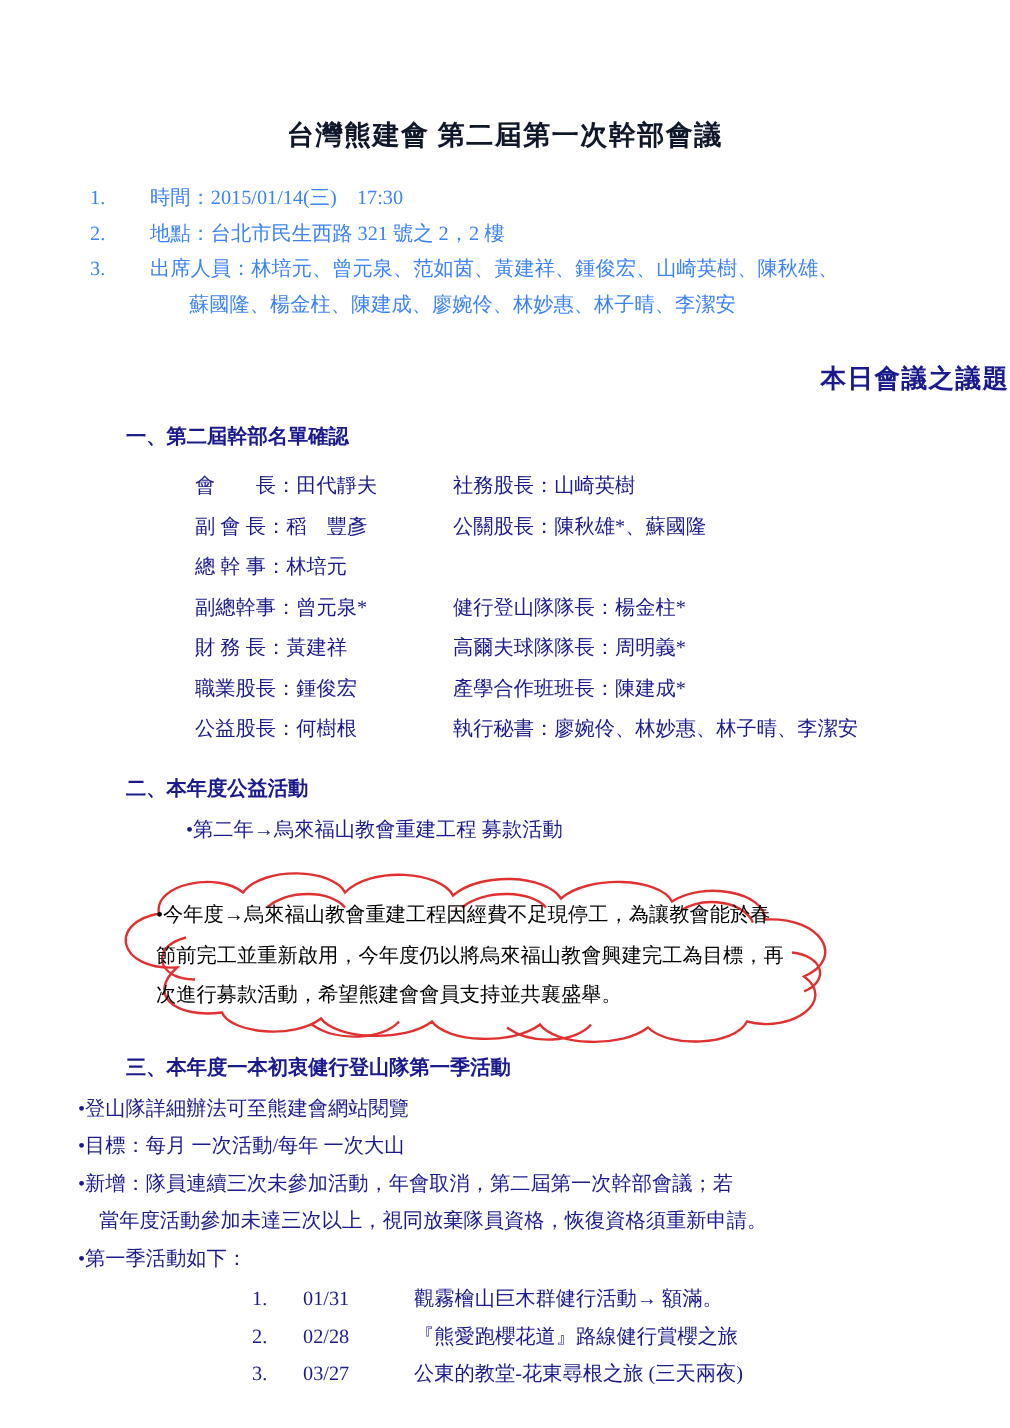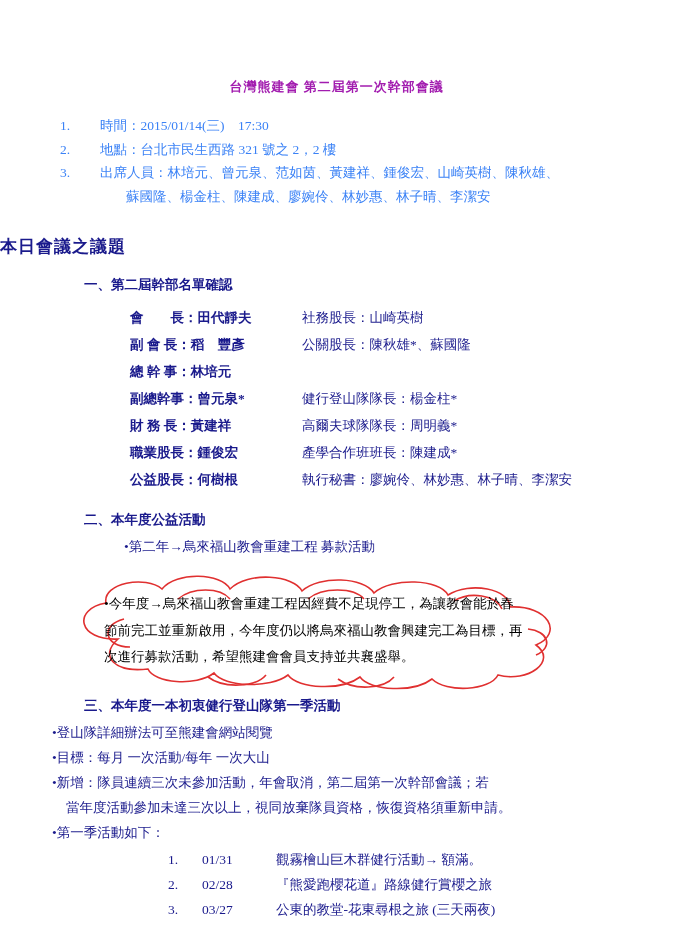--- a/index.html
+++ b/index.html
@@ -16,23 +16,23 @@
     overflow: hidden;
   }
   .page {
     position: relative;
     width: 673px;
     height: 952px;
     padding: 0;
   }
   .title {
     text-align: center;
-    font-size: 13px;
+    font-size: 18px;
     font-weight: bold;
-    color: #a21caf;
+    color: #0f172a;
     margin-top: 78px;
     letter-spacing: 1px;
   }
   .meta-list {
     margin: 18px 0 0 0;
     padding: 0 0 0 0;
     list-style: none;
     font-size: 13.5px;
     line-height: 1.75;
     color: #3b82f6;
@@ -45,21 +45,21 @@
   .meta-num {
     display: inline-block;
     width: 18px;
   }
   .meta-cont {
     display: block;
     padding-left: 22px;
     text-indent: 0;
   }
   .subtitle {
-    text-align: left;
+    text-align: right;
     font-size: 17px;
     font-weight: bold;
     margin-top: 26px;
     letter-spacing: 1px;
   }
   .sec-head {
     font-size: 13.5px;
     font-weight: bold;
     margin-top: 18px;
     padding-left: 84px;
@@ -69,21 +69,20 @@
     padding-left: 130px;
     font-size: 13.5px;
     line-height: 2.0;
   }
   .roster-row {
     display: flex;
   }
   .roster-left {
     width: 172px;
     white-space: nowrap;
-    font-weight: bold;
   }
   .roster-right {
     white-space: nowrap;
   }
   .bullets {
     padding-left: 124px;
     font-size: 13.5px;
     line-height: 1.85;
     margin-top: 6px;
   }

